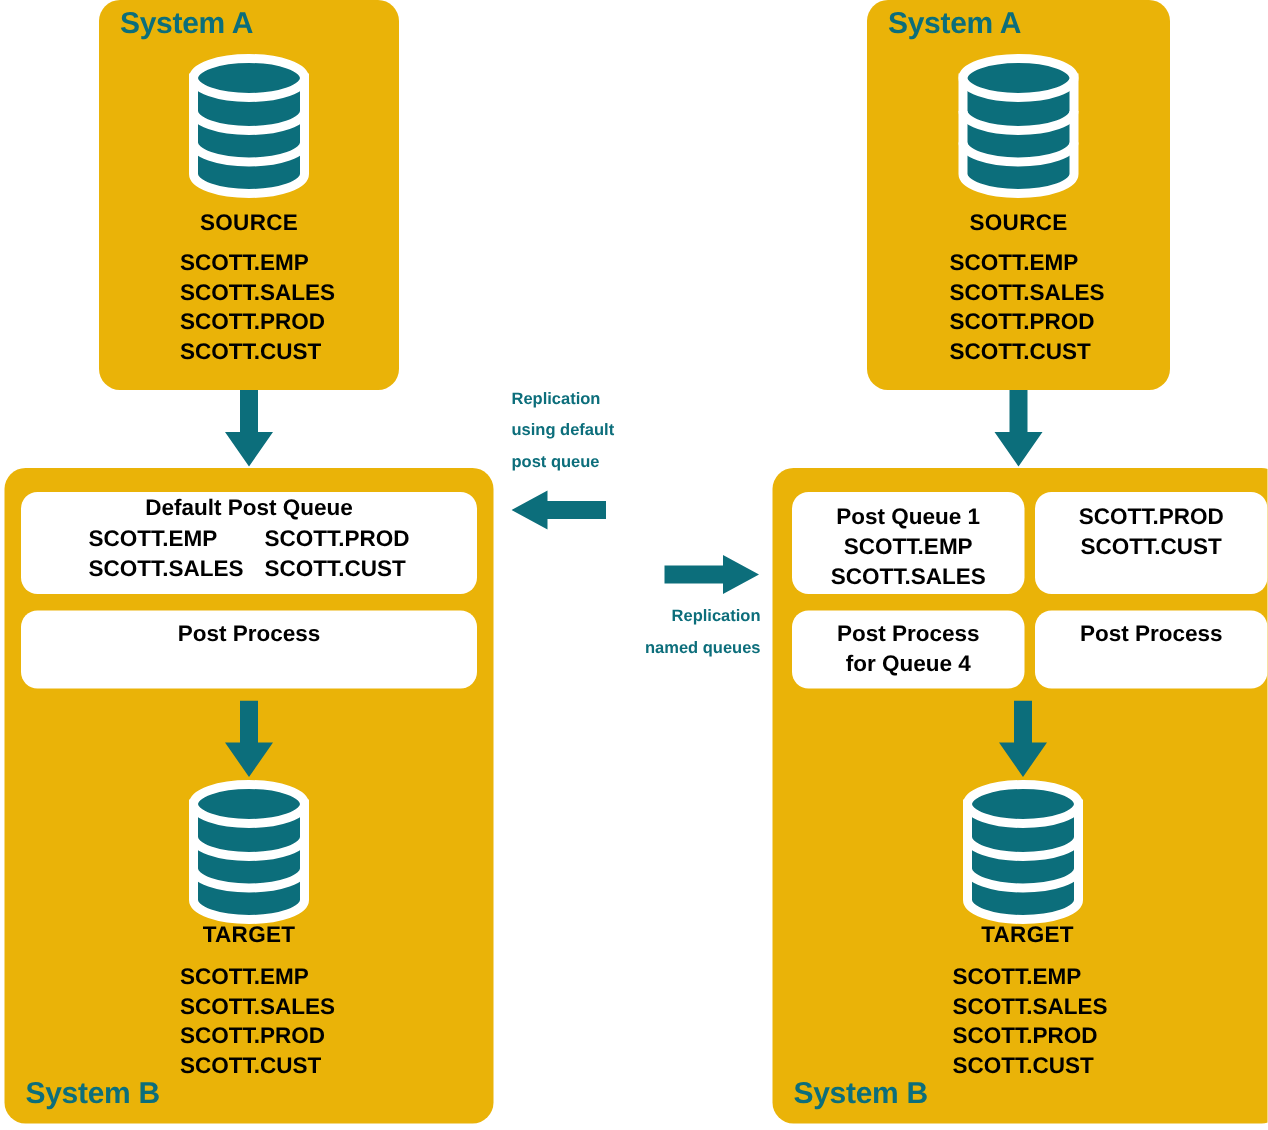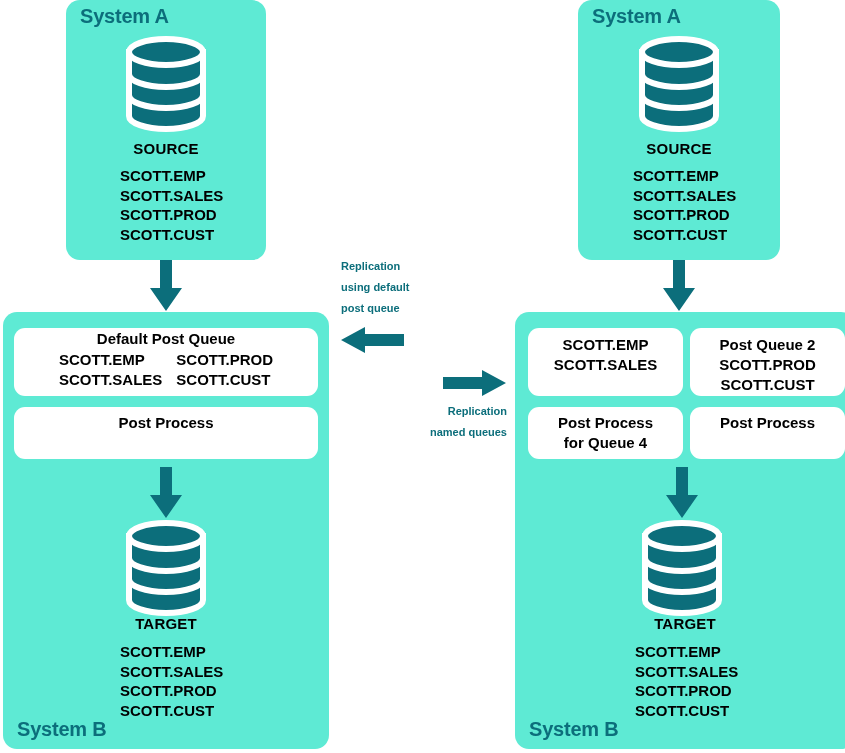--- a/index.html
+++ b/index.html
@@ -11,21 +11,21 @@
     width: 845px;
     height: 753px;
     position: relative;
     overflow: hidden;
     font-family: "Liberation Sans", sans-serif;
   }
 
   
   .panel {
     position: absolute;
-    background: #5eead4;
+    background: #eab308;
     border-radius: 14px;
     box-sizing: border-box;
   }
   .panel-top-left   { left: 66px;  top: 0px;   width: 200px; height: 260px; }
   .panel-top-right  { left: 578px; top: 0px;   width: 202px; height: 260px; }
   .panel-bot-left   { left: 3px;   top: 312px; width: 326px; height: 437px; }
   .panel-bot-right  { left: 515px; top: 312px; width: 340px; height: 437px; }
 
   .sys-label {
     position: absolute;
@@ -257,26 +257,26 @@
 
 <div class="arrow-down" style="left:662px; top:260px;">
   <svg viewBox="0 0 34 52" xmlns="http://www.w3.org/2000/svg">
     <path d="M11,0 L23,0 L23,28 L33,28 L17,51 L1,28 L11,28 Z" fill="#0c6e7b"></path>
   </svg>
 </div>
 
 <div class="panel panel-bot-right">
 
   <div class="wbox" style="left:13px; top:16px; width:155px; height:68px; padding-top:7px;">
+    <div class="box-title">Post Queue 1</div>
     <div class="box-line">SCOTT.EMP</div>
     <div class="box-line">SCOTT.SALES</div>
   </div>
 
   <div class="wbox" style="left:175px; top:16px; width:155px; height:68px; padding-top:7px;">
-    <div class="box-title">Post Queue 2</div>
     <div class="box-line">SCOTT.PROD</div>
     <div class="box-line">SCOTT.CUST</div>
   </div>
 
   <div class="wbox" style="left:13px; top:95px; width:155px; height:52px; padding-top:6px;">
     <div class="box-line">Post Process</div>
     <div class="box-line">for Queue 4</div>
   </div>
 
   <div class="wbox" style="left:175px; top:95px; width:155px; height:52px; padding-top:6px;">

